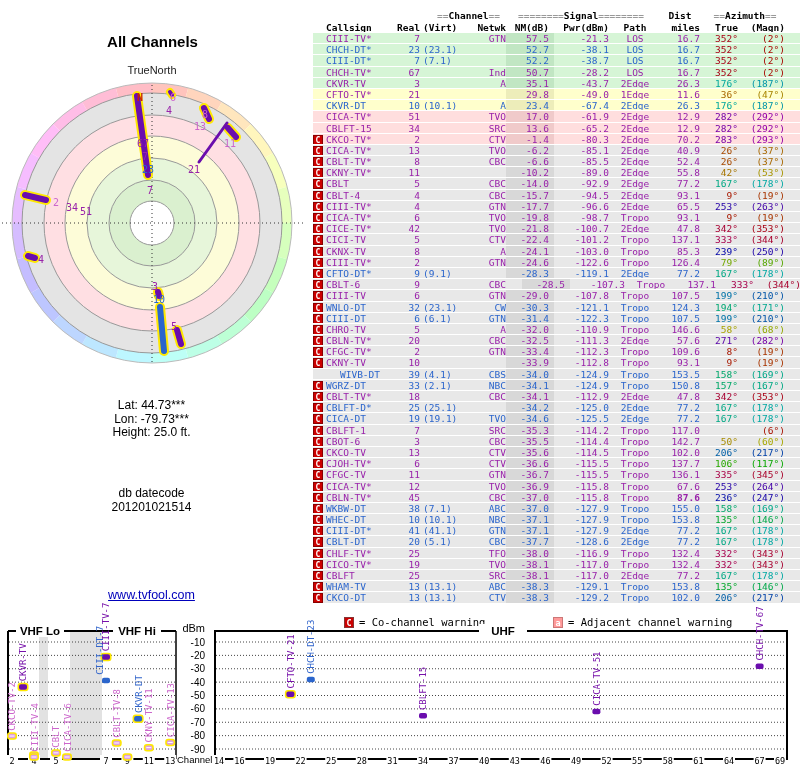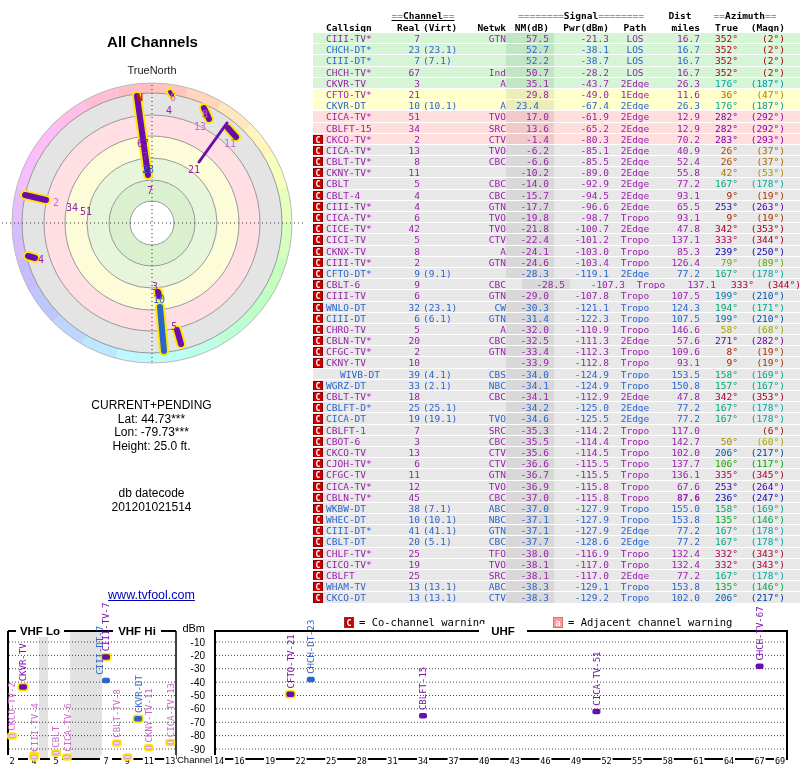--- a/index.html
+++ b/index.html
@@ -121,35 +121,34 @@
       <text x="80" y="215" fill="#9922aa" font-size="10px">51</text>
       <text x="38" y="263" fill="#9922aa" font-size="10px">4</text>
       <text x="152" y="290" fill="#9922aa" font-size="10px">3</text>
       <text x="153" y="303" fill="#2b65cc" font-size="10px">10</text>
       <text x="171" y="330" fill="#9922aa" font-size="10px">5</text>
       <text x="137" y="101" fill="#cc2200" font-size="10px" font-weight="bold">N</text>
     </svg>
 
   <div class="abs sans" id="search-block">
     <div id="search-lines">
-      <div>CURRENT+PENDING</div>
       <div>Lat: 44.73***</div>
       <div>Lon: -79.73***</div>
       <div>Height: 25.0 ft.</div>
     </div>
   </div>
   <div class="abs sans" id="db-block">
     <div>db datecode</div>
     <div>201201021514</div>
   </div>
   <a class="abs sans" id="site-link">www.tvfool.com</a>
 
   <div class="abs" id="tbl">
       <div class="trow hrow" style="position: relative;">
-        <span style="position: absolute; left: 40px; width: 140px; text-align: center; text-decoration: underline;"><span class="eqgray">==</span>Channel<span class="eqgray">==</span></span>
+        <span style="position: absolute; left: 47px; width: 140px; text-align: right;"><span class="eqgray">==</span>Channel<span class="eqgray">==</span></span>
         <span style="position: absolute; left: 198px; width: 140px; text-align: center;"><span class="eqgray">========</span>Signal<span class="eqgray">========</span></span>
         <span style="position: absolute; left: 297px; width: 140px; text-align: center;">Dist</span>
         <span style="position: absolute; left: 362px; width: 140px; text-align: center;"><span class="eqgray">==</span>Azimuth<span class="eqgray">==</span></span>
       </div>
       <div class="trow hrow">
         <span class="c cw"></span>
         <span class="c ccs">Callsign</span>
         <span class="c creal">Real</span>
         <span class="c cvirt">(Virt)</span>
         <span class="c cnet">Netwk</span>
@@ -237,21 +236,21 @@
         <span class="c cmi" style="color: rgb(153, 34, 170);">11.6</span>
         <span class="c ctrue" style="color: rgb(168, 101, 0);">36°</span>
         <span class="c cmagn" style="color: rgb(168, 132, 0);">(47°)</span>
       </div>
       <div class="trow bg-y">
         <span class="c cw"></span>
         <span class="c ccs" style="color: rgb(43, 101, 204);">CKVR-DT</span>
         <span class="c creal" style="color: rgb(43, 101, 204);">10</span>
         <span class="c cvirt" style="color: rgb(43, 101, 204);">(10.1)</span>
         <span class="c cnet" style="color: rgb(43, 101, 204);">A</span>
-        <span class="c cnm" style="color: rgb(43, 101, 204); text-align: center;">23.4</span>
+        <span class="c cnm" style="color: rgb(43, 101, 204);">23.4</span>
         <span class="c cpwr" style="color: rgb(43, 101, 204);">-67.4</span>
         <span class="c cpath" style="color: rgb(43, 101, 204);">2Edge</span>
         <span class="c cmi" style="color: rgb(43, 101, 204);">26.3</span>
         <span class="c ctrue" style="color: rgb(0, 168, 157);">176°</span>
         <span class="c cmagn" style="color: rgb(0, 149, 168);">(187°)</span>
       </div>
       <div class="trow bg-p">
         <span class="c cw"></span>
         <span class="c ccs" style="color: rgb(153, 34, 170);">CICA-TV*</span>
         <span class="c creal" style="color: rgb(153, 34, 170);">51</span>
@@ -420,21 +419,21 @@
         <span class="c ctrue" style="color: rgb(0, 3, 168);">239°</span>
         <span class="c cmagn" style="color: rgb(28, 0, 168);">(250°)</span>
       </div>
       <div class="trow bg-x">
         <span class="c cw"><span class="warnC">C</span></span>
         <span class="c ccs" style="color: rgb(153, 34, 170);">CIII-TV*</span>
         <span class="c creal" style="color: rgb(153, 34, 170);">2</span>
         <span class="c cvirt" style="color: rgb(153, 34, 170);"></span>
         <span class="c cnet" style="color: rgb(153, 34, 170);">GTN</span>
         <span class="c cnm" style="color: rgb(153, 34, 170);">-24.6</span>
-        <span class="c cpwr" style="color: rgb(153, 34, 170);">-103.4</span>
+        <span class="c cpwr" style="color: rgb(153, 34, 170);">-122.6</span>
         <span class="c cpath" style="color: rgb(153, 34, 170);">Tropo</span>
         <span class="c cmi" style="color: rgb(153, 34, 170);">126.4</span>
         <span class="c ctrue" style="color: rgb(115, 168, 0);">79°</span>
         <span class="c cmagn" style="color: rgb(87, 168, 0);">(89°)</span>
       </div>
       <div class="trow bg-x">
         <span class="c cw"><span class="warnC">C</span></span>
         <span class="c ccs" style="color: rgb(43, 101, 204);">CFTO-DT*</span>
         <span class="c creal" style="color: rgb(43, 101, 204);">9</span>
         <span class="c cvirt" style="color: rgb(43, 101, 204);">(9.1)</span>

